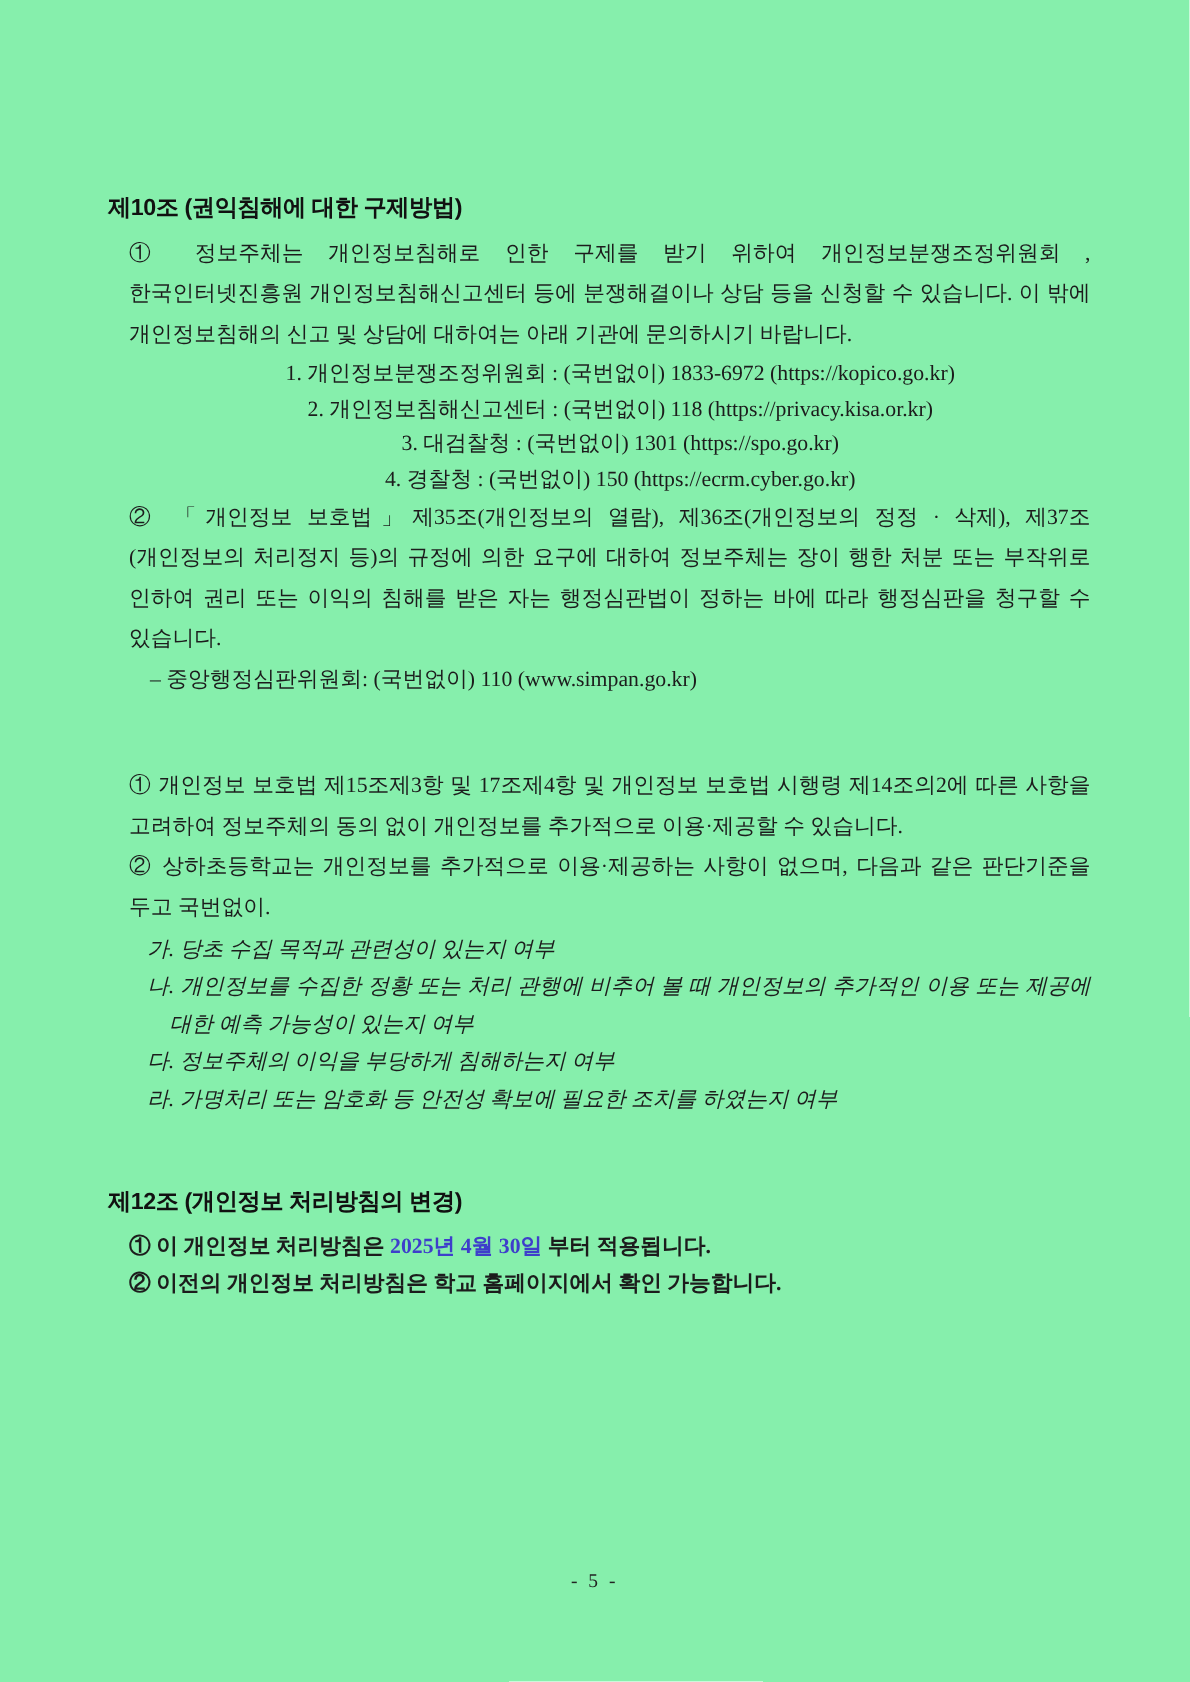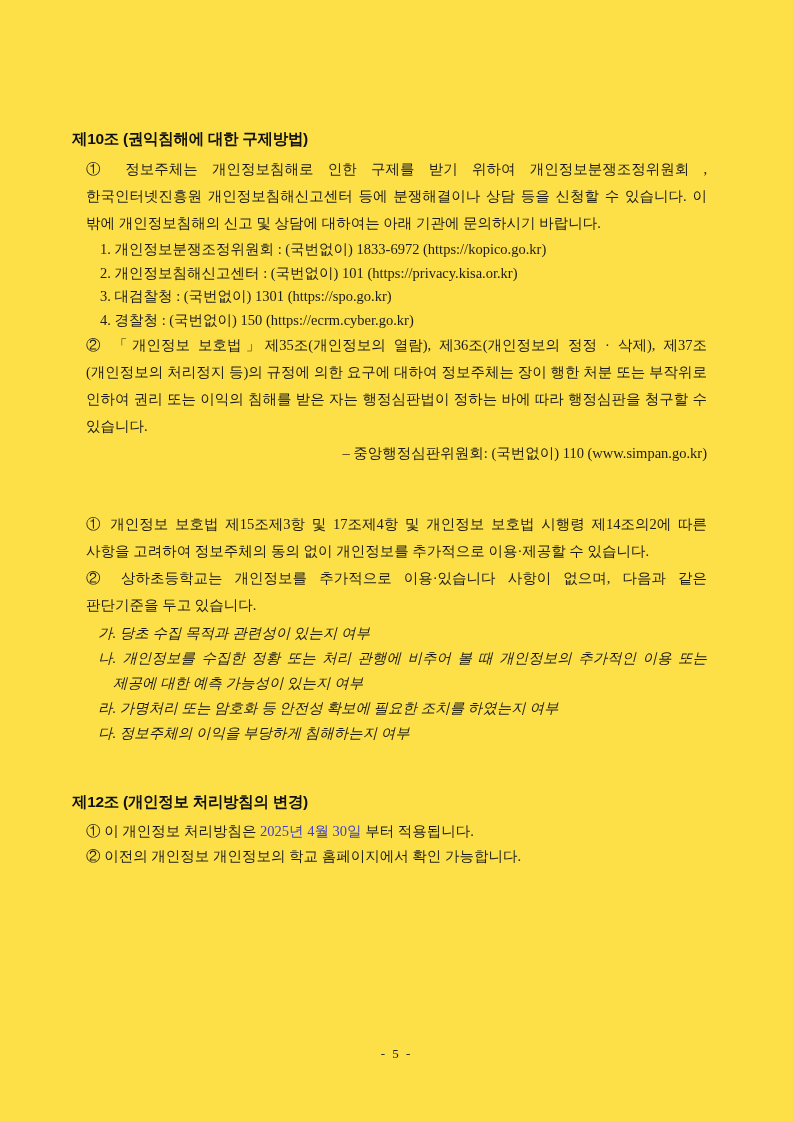--- a/index.html
+++ b/index.html
@@ -4,23 +4,23 @@
 <style>
   html, body {
     margin: 0;
     padding: 0;
     background: #ffffff;
   }
   .page {
     position: relative;
     width: 793px;
     height: 1121px;
-    background: #fde047;
+    background: #86efac;
     box-sizing: border-box;
-    padding: 129px 86px 0 72px;
+    padding: 129px 66px 0 72px;
     overflow: hidden;
     color: #1c1c1c;
     font-family: "Liberation Serif", "DejaVu Serif", serif;
     font-size: 14.5px;
   }
   .article { margin: 0; }
   .article + .article { margin-top: 46px; }
 
   .article-heading {
     font-family: "Liberation Sans", "DejaVu Sans", sans-serif;
@@ -41,27 +41,27 @@
   }
 
   .agency-list {
     margin: 1px 0 0 0;
     padding: 0 0 0 28px;
     list-style: none;
   }
   .agency-list li {
     line-height: 23.5px;
     white-space: nowrap;
+    text-align: center;
   }
 
   .dash-line {
     margin: 1px 0 0 0;
     padding-left: 28px;
     line-height: 24px;
-    text-align: right;
   }
 
   .criteria-list {
     margin: 2px 0 0 0;
     padding: 0;
     list-style: none;
     font-style: italic;
   }
   .criteria-list li {
     padding-left: 41px;
@@ -70,20 +70,21 @@
     text-align: justify;
     word-break: keep-all;
   }
 
   .para-tight {
     margin: 0;
     padding-left: 14px;
     line-height: 24.5px;
     text-align: justify;
     word-break: keep-all;
+    font-weight: bold;
   }
 
   .accent-date { color: #3e3ecb; }
 
   .page-footer {
     position: absolute;
     left: 0;
     right: 0;
     top: 1046px;
     text-align: center;
@@ -95,40 +96,40 @@
 </head>
 <body>
 
 <div class="page">
 
   <section class="article">
     <h2 class="article-heading">제10조 (권익침해에 대한 구제방법)</h2>
     <p class="para">① 정보주체는 개인정보침해로 인한 구제를 받기 위하여 개인정보분쟁조정위원회 , 한국인터넷진흥원 개인정보침해신고센터 등에 분쟁해결이나 상담 등을 신청할 수 있습니다. 이 밖에  개인정보침해의 신고 및 상담에 대하여는 아래 기관에 문의하시기 바랍니다.</p>
     <ul class="agency-list">
       <li>1. 개인정보분쟁조정위원회 : (국번없이) 1833-6972 (https://kopico.go.kr)</li>
-      <li>2. 개인정보침해신고센터 : (국번없이) 101 (https://privacy.kisa.or.kr)</li>
+      <li>2. 개인정보침해신고센터 : (국번없이) 118 (https://privacy.kisa.or.kr)</li>
       <li>3. 대검찰청 : (국번없이) 1301 (https://spo.go.kr)</li>
       <li>4. 경찰청 : (국번없이) 150 (https://ecrm.cyber.go.kr)</li>
     </ul>
     <p class="para">② 「개인정보 보호법」제35조(개인정보의 열람), 제36조(개인정보의 정정 · 삭제), 제37조(개인정보의 처리정지 등)의 규정에 의한 요구에 대하여 정보주체는 장이 행한 처분 또는 부작위로 인하여 권리 또는 이익의 침해를 받은 자는 행정심판법이 정하는 바에 따라 행정심판을 청구할 수 있습니다.</p>
     <p class="dash-line">– 중앙행정심판위원회: (국번없이) 110 (www.simpan.go.kr)</p>
   </section>
 
   <section class="article">
     <p class="para">① 개인정보 보호법 제15조제3항 및 17조제4항 및 개인정보 보호법 시행령 제14조의2에 따른 사항을 고려하여 정보주체의 동의 없이 개인정보를 추가적으로 이용·제공할 수 있습니다.</p>
-    <p class="para">② 상하초등학교는 개인정보를 추가적으로 이용·있습니다 사항이 없으며, 다음과 같은 판단기준을 두고 있습니다.</p>
+    <p class="para">② 상하초등학교는 개인정보를 추가적으로 이용·제공하는 사항이 없으며, 다음과 같은 판단기준을 두고 국번없이.</p>
     <ul class="criteria-list">
       <li>가. 당초 수집 목적과 관련성이 있는지 여부</li>
       <li>나. 개인정보를 수집한 정황 또는 처리 관행에 비추어 볼 때 개인정보의 추가적인 이용 또는 제공에 대한 예측 가능성이 있는지 여부</li>
+      <li>다. 정보주체의 이익을 부당하게 침해하는지 여부</li>
       <li>라. 가명처리 또는 암호화 등 안전성 확보에 필요한 조치를 하였는지 여부</li>
-      <li>다. 정보주체의 이익을 부당하게 침해하는지 여부</li>
     </ul>
   </section>
 
   <section class="article">
     <h2 class="article-heading">제12조 (개인정보 처리방침의 변경)</h2>
     <p class="para-tight"><span>① 이 개인정보 처리방침은 </span><span class="accent-date">2025년 4월 30일</span><span> 부터 적용됩니다.</span></p>
-    <p class="para-tight">② 이전의 개인정보 개인정보의 학교 홈페이지에서 확인 가능합니다.</p>
+    <p class="para-tight">② 이전의 개인정보 처리방침은 학교 홈페이지에서 확인 가능합니다.</p>
   </section>
 
   <div class="page-footer">- 5 -</div>
 
 </div>
 
 </body></html>

